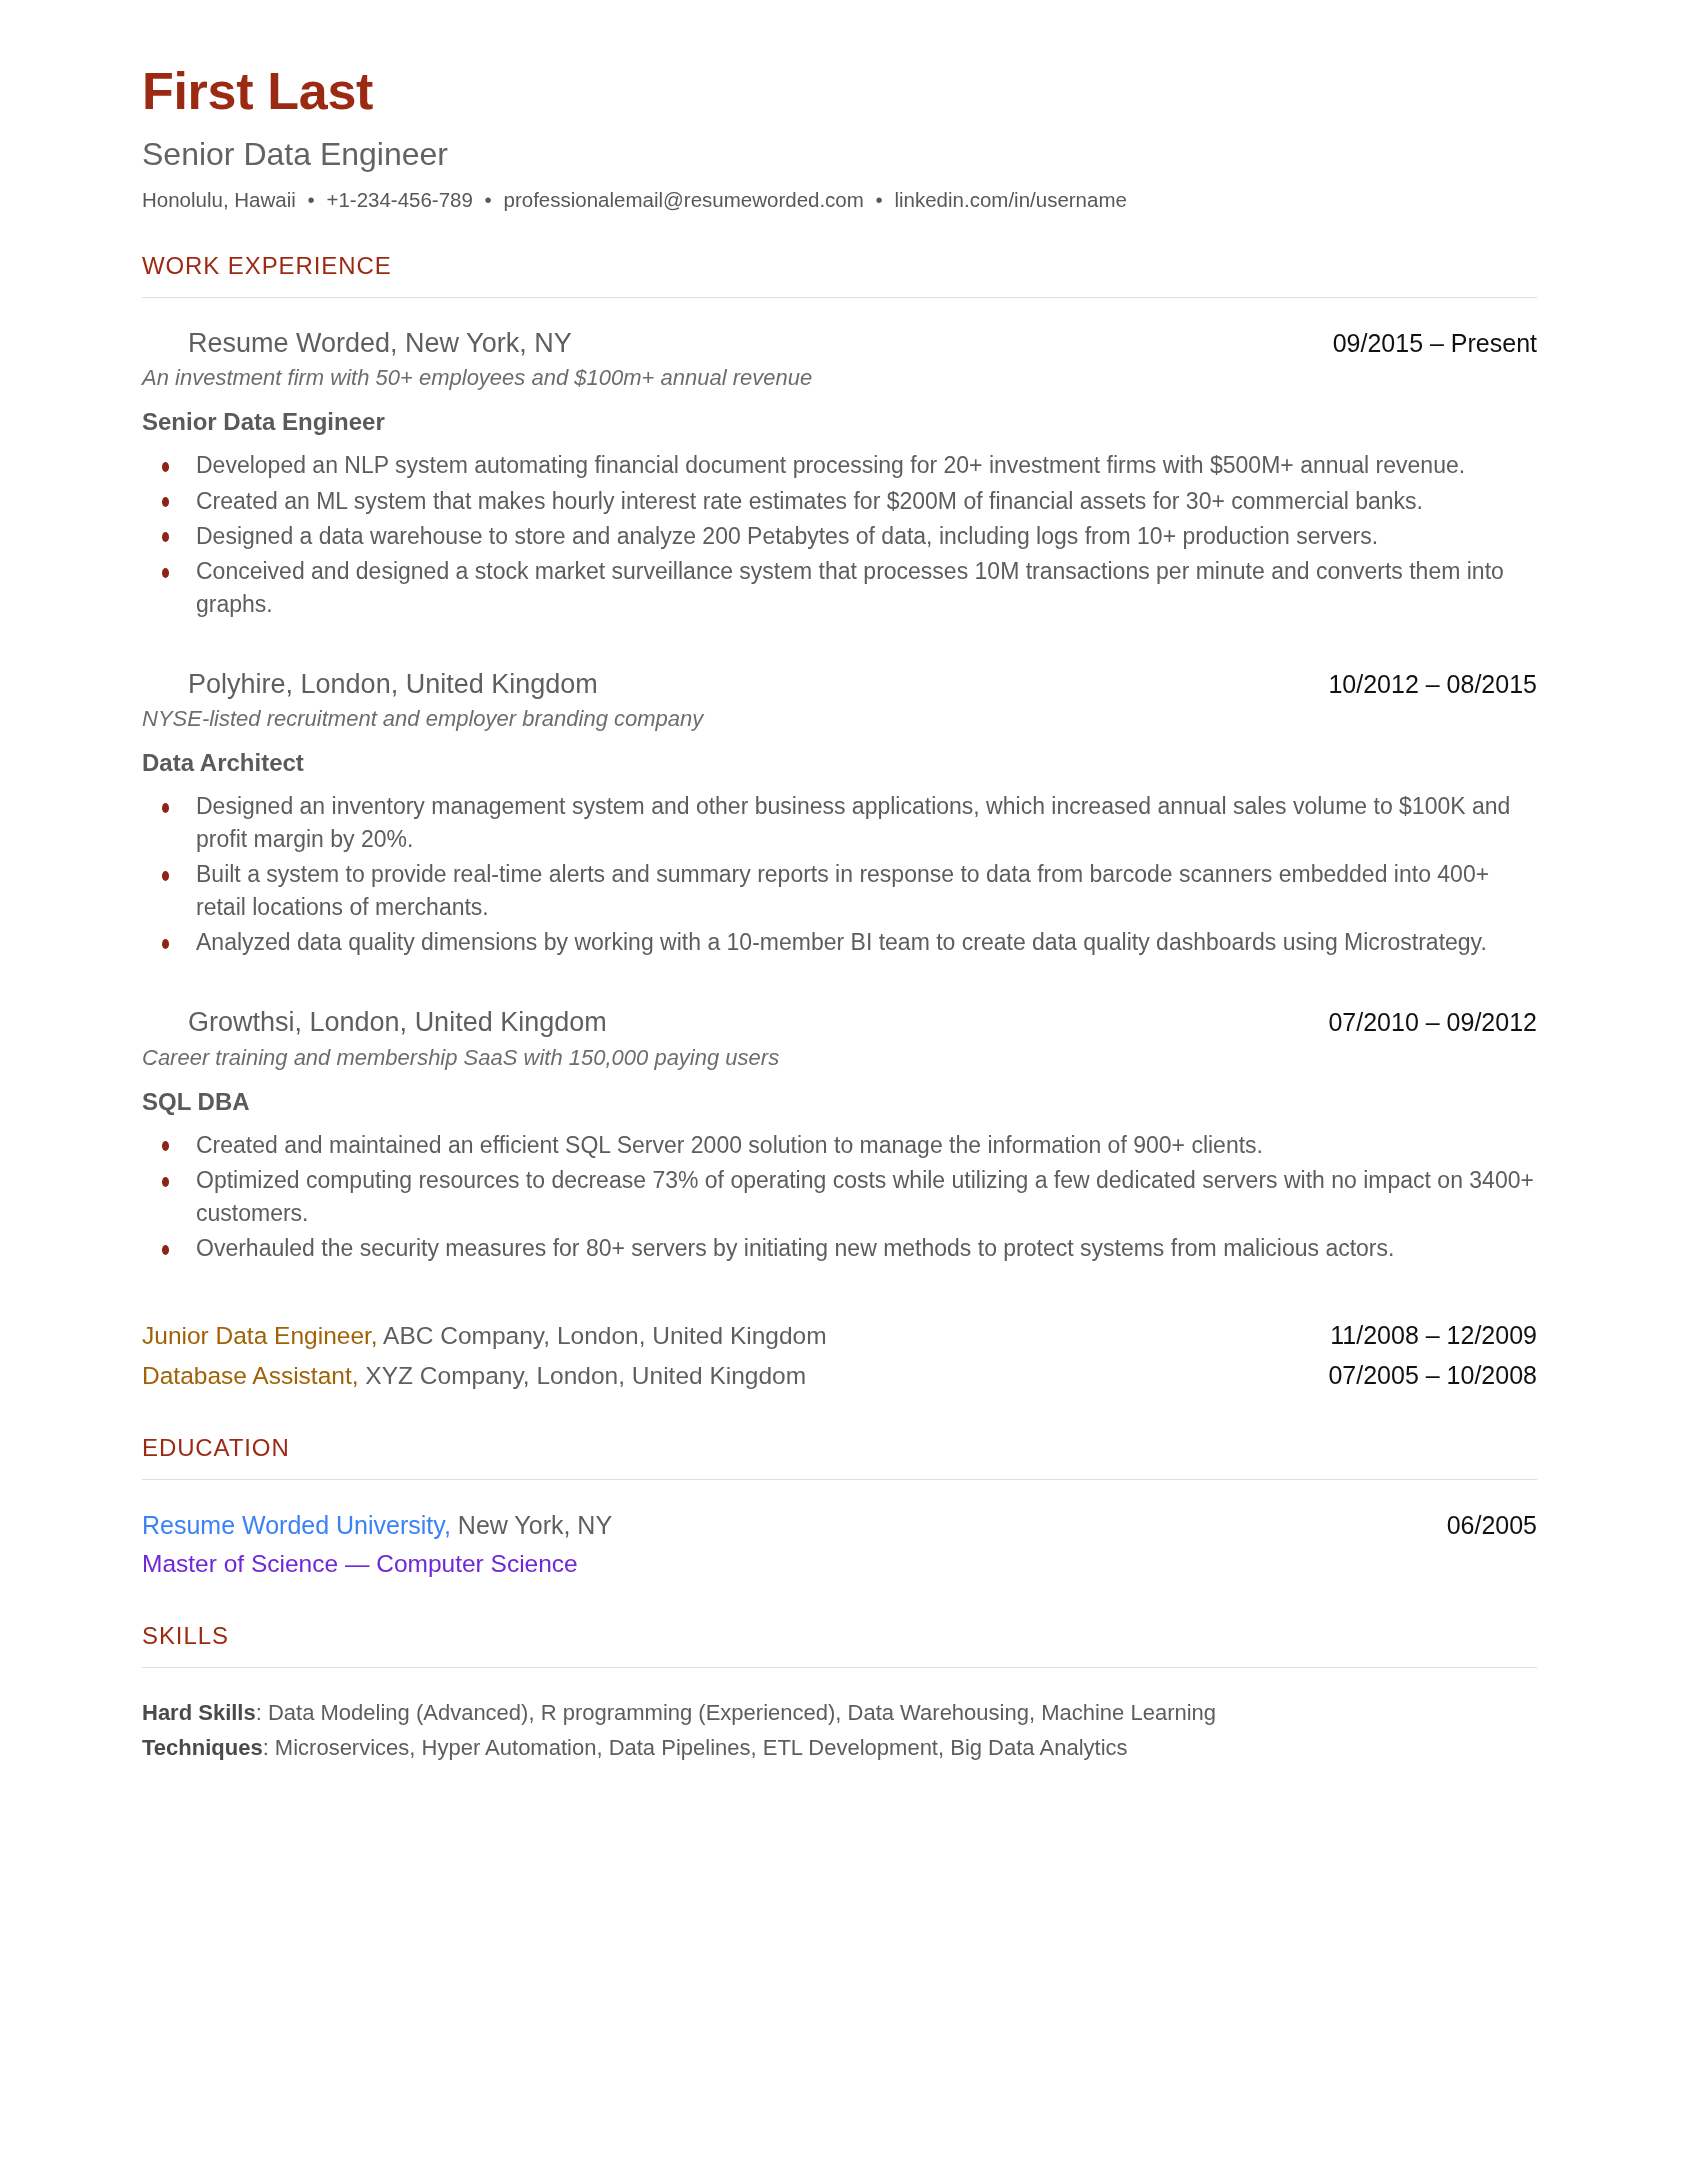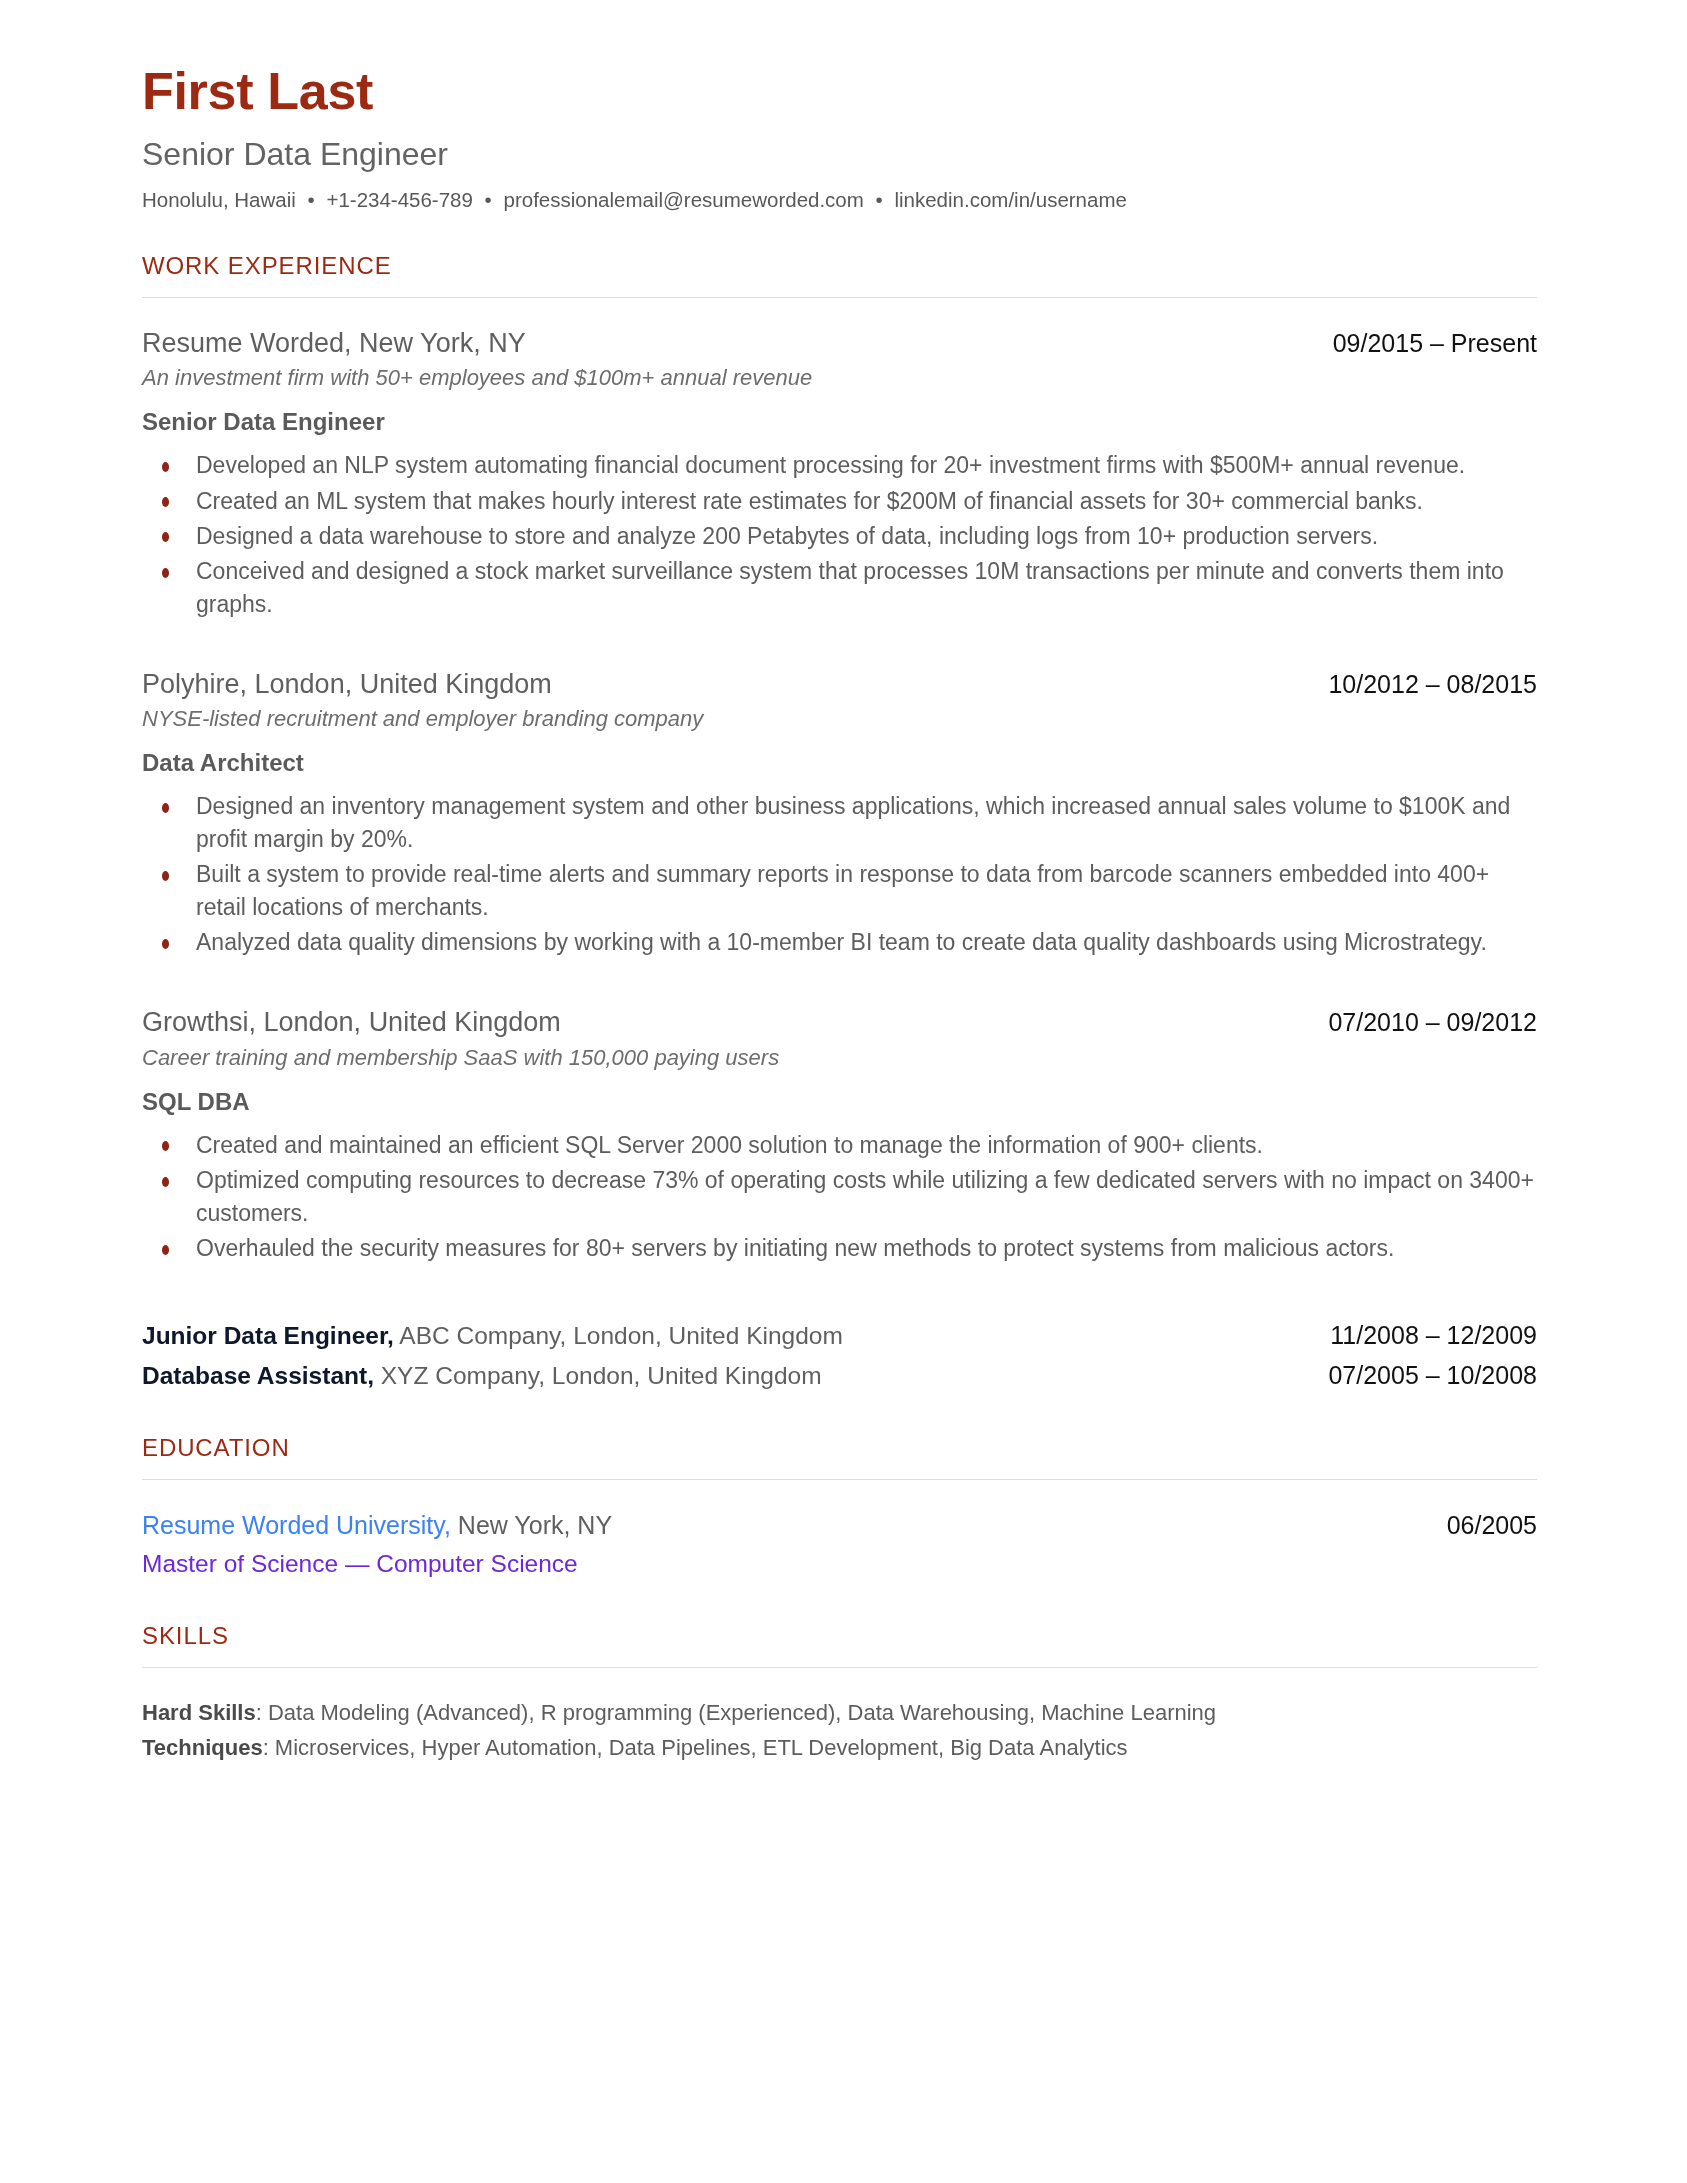--- a/index.html
+++ b/index.html
@@ -66,20 +66,21 @@
   }
 
   
   .job { margin-bottom: 10.6px; }
 
   .job-row {
     display: flex;
     align-items: baseline;
     justify-content: space-between;
     gap: 26.5px;
+    margin-left: 46px;
   }
   .company {
     font-size: 27px;
     color: #5f5f5f;
     line-height: 1.25;
     white-space: nowrap;
   }
   .dates {
     font-size: 25px;
     color: #111111;
@@ -132,22 +133,22 @@
     gap: 26.5px;
     margin-top: 6.6px;
   }
   .job-compact .left {
     font-size: 24.5px;
     color: #5f5f5f;
     line-height: 1.35;
     white-space: nowrap;
   }
   .job-compact .left b {
-    font-weight: bold;
-    color: #0f172a;
+    font-weight: normal;
+    color: #a16207;
   }
 
   
   .edu-row {
     display: flex;
     align-items: baseline;
     justify-content: space-between;
     gap: 26.5px;
   }
   .edu-school {

